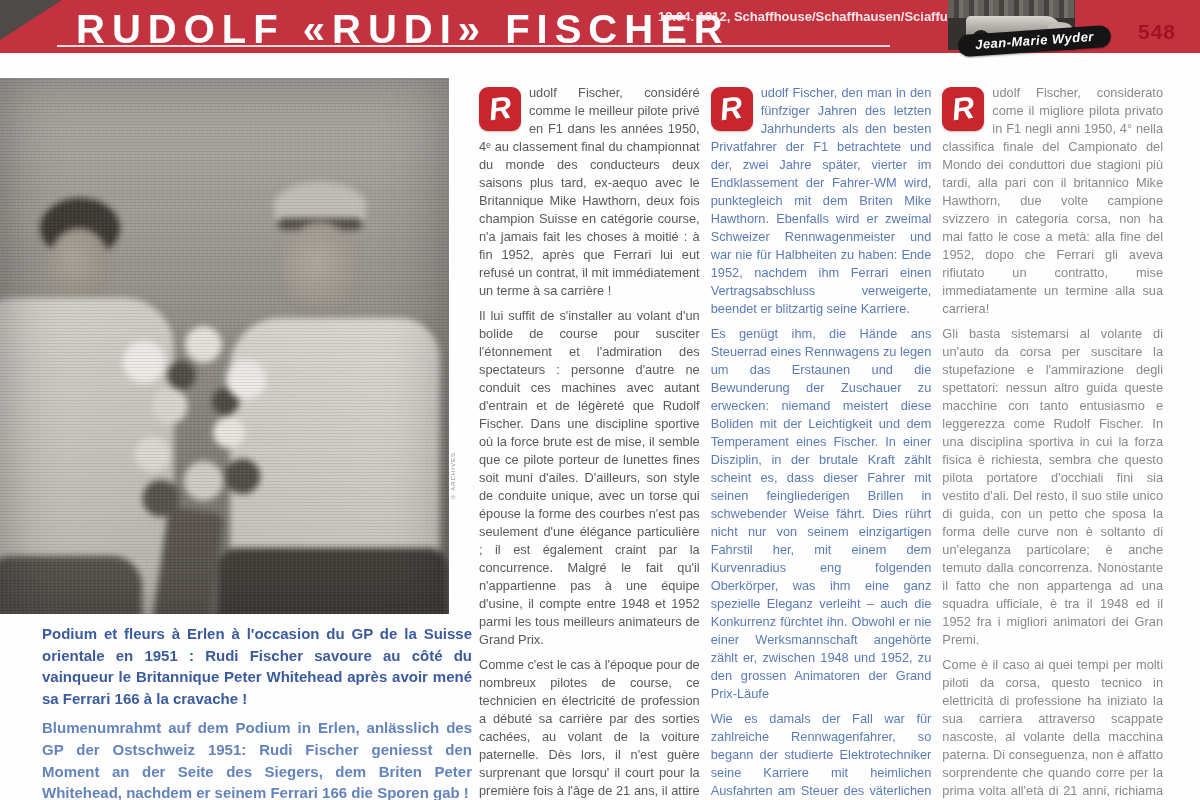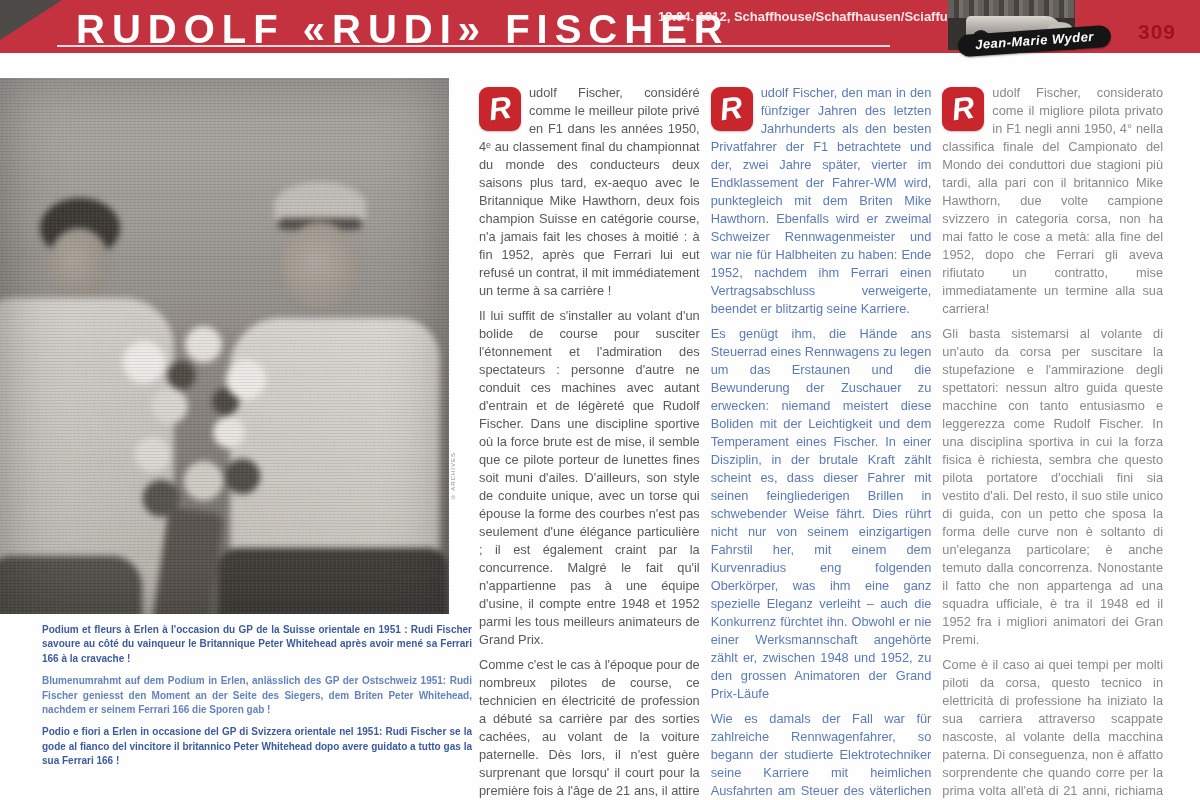--- a/index.html
+++ b/index.html
@@ -62,21 +62,21 @@
   .dark-bl{left:-10px;top:486px;width:160px;height:62px;background:#57534e;border-radius:30px 30px 0 0;}
   .grain{position:absolute;inset:0;opacity:.07;pointer-events:none;background:
      repeating-linear-gradient(0deg,#000 0 1px,transparent 1px 3px),
      repeating-linear-gradient(90deg,#fff 0 1px,transparent 1px 4px);}
   .vign{position:absolute;inset:0;box-shadow:inset 0 0 60px rgba(20,20,20,.35);}
   .credit{position:absolute;left:450px;top:452px;writing-mode:vertical-rl;transform:rotate(180deg);
           font-size:6px;color:#8a8a8a;letter-spacing:1px;}
 
   
   .captions{position:absolute;left:42px;top:623px;width:430px;}
-  .cap{margin:0 0 8px;font-size:10px;font-weight:700;line-height:1.44;text-align:justify;}
+  .cap{margin:0 0 8px;font-size:15px;font-weight:700;line-height:1.44;text-align:justify;}
   .cap.fr{color:#3c5b9e;} .cap.de{color:#6483bd;} .cap.it{color:#3c5b9e;}
 
   
   .cols{position:absolute;left:479px;top:84px;width:684px;display:flex;gap:11px;}
   .col{width:221px;font-size:12.8px;line-height:18px;text-align:justify;}
   .col p{margin:0 0 7px;}
   .col.french{color:#58595b;} .col.german{color:#5b7ab8;} .col.italian{color:#87898c;}
   .dropcap{float:left;width:42px;height:44px;margin:3px 8px 2px 0;background:#c9252c;border-radius:9px;
            display:flex;align-items:center;justify-content:center;color:#fff;
            font-size:31px;font-weight:800;font-style:italic;box-shadow:0 1px 2px rgba(0,0,0,.25);}
@@ -93,21 +93,21 @@
     <div class="dates">
       <div>19.04. 1912, Schaffhouse/Schaffhausen/Sciaffusa.</div>
     </div>
     <div class="car">
       <div class="crowd"></div>
       <div class="body"></div>
       <div class="nose"></div>
       <div class="w1"></div>
       <div class="w2"></div>
     </div>
-    <div class="pagenum">309</div>
+    <div class="pagenum">548</div>
   </header>
   <div class="ribbon">
     <span>Jean-Marie Wyder</span>
   </div>
   <div class="corner"></div>
 
   <figure class="photo" style="margin:0;">
     <div class="art">
       <div class="blob hair-l"></div>
       <div class="blob face-l"></div>

